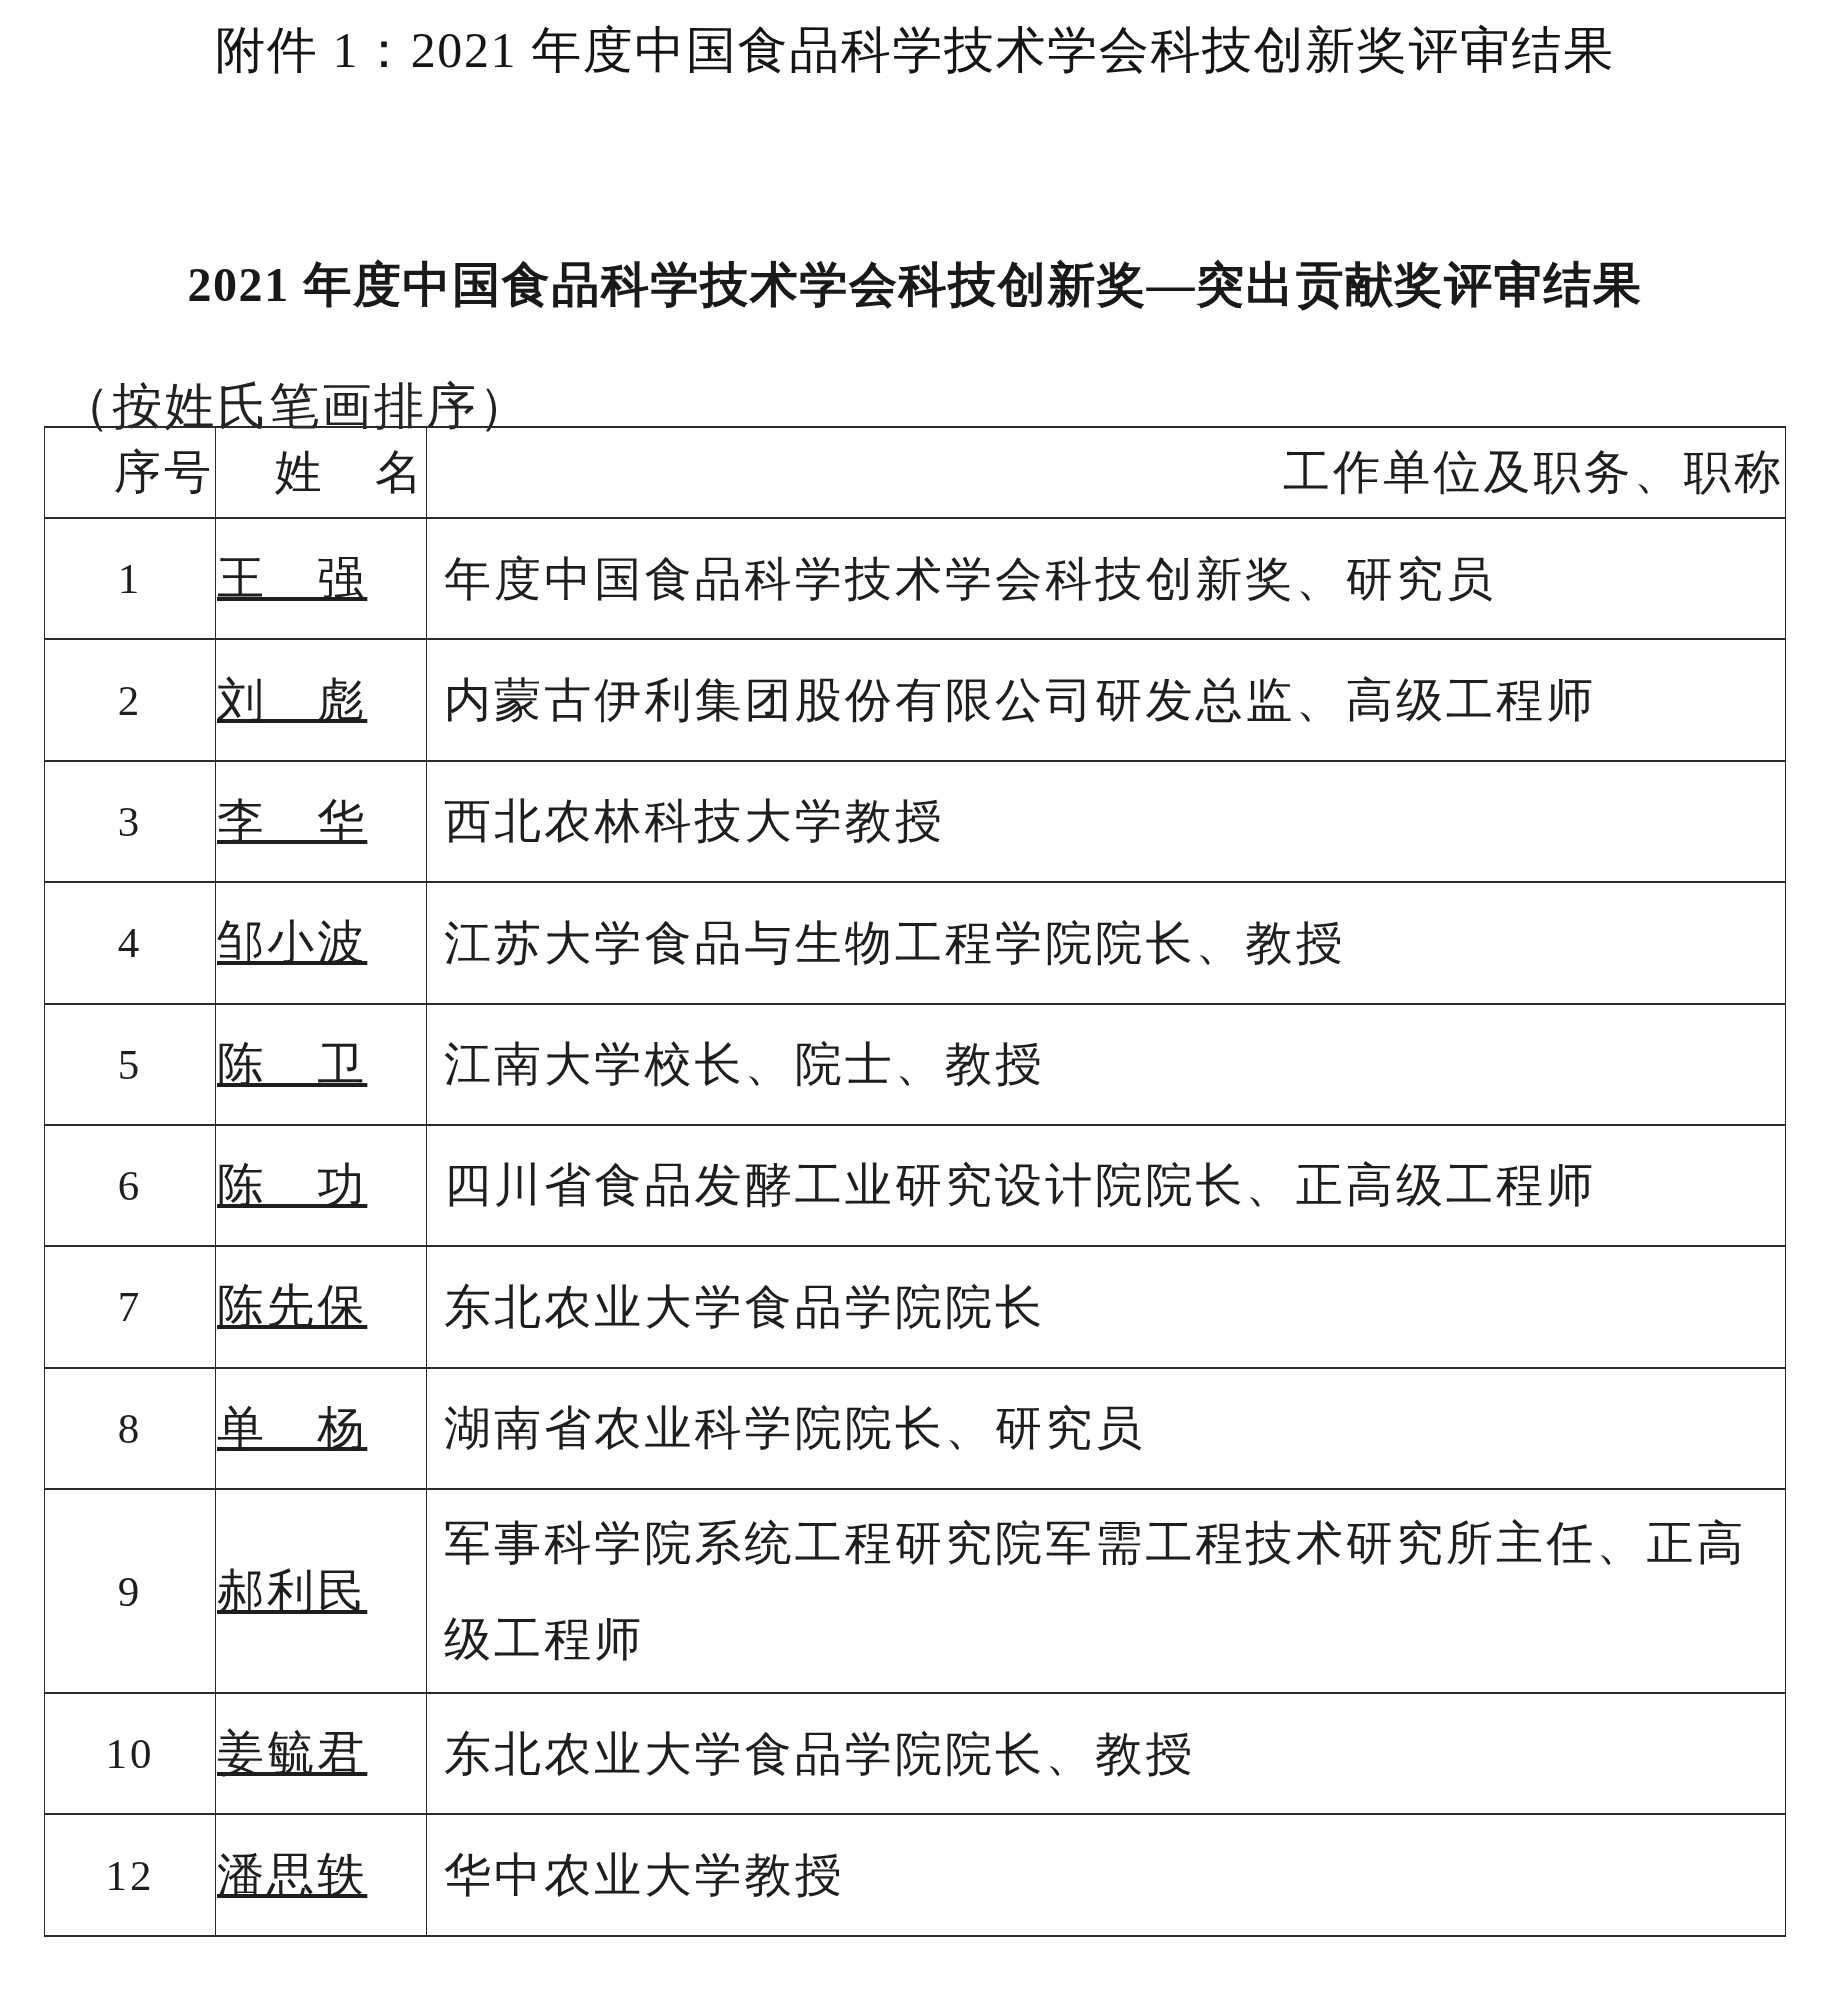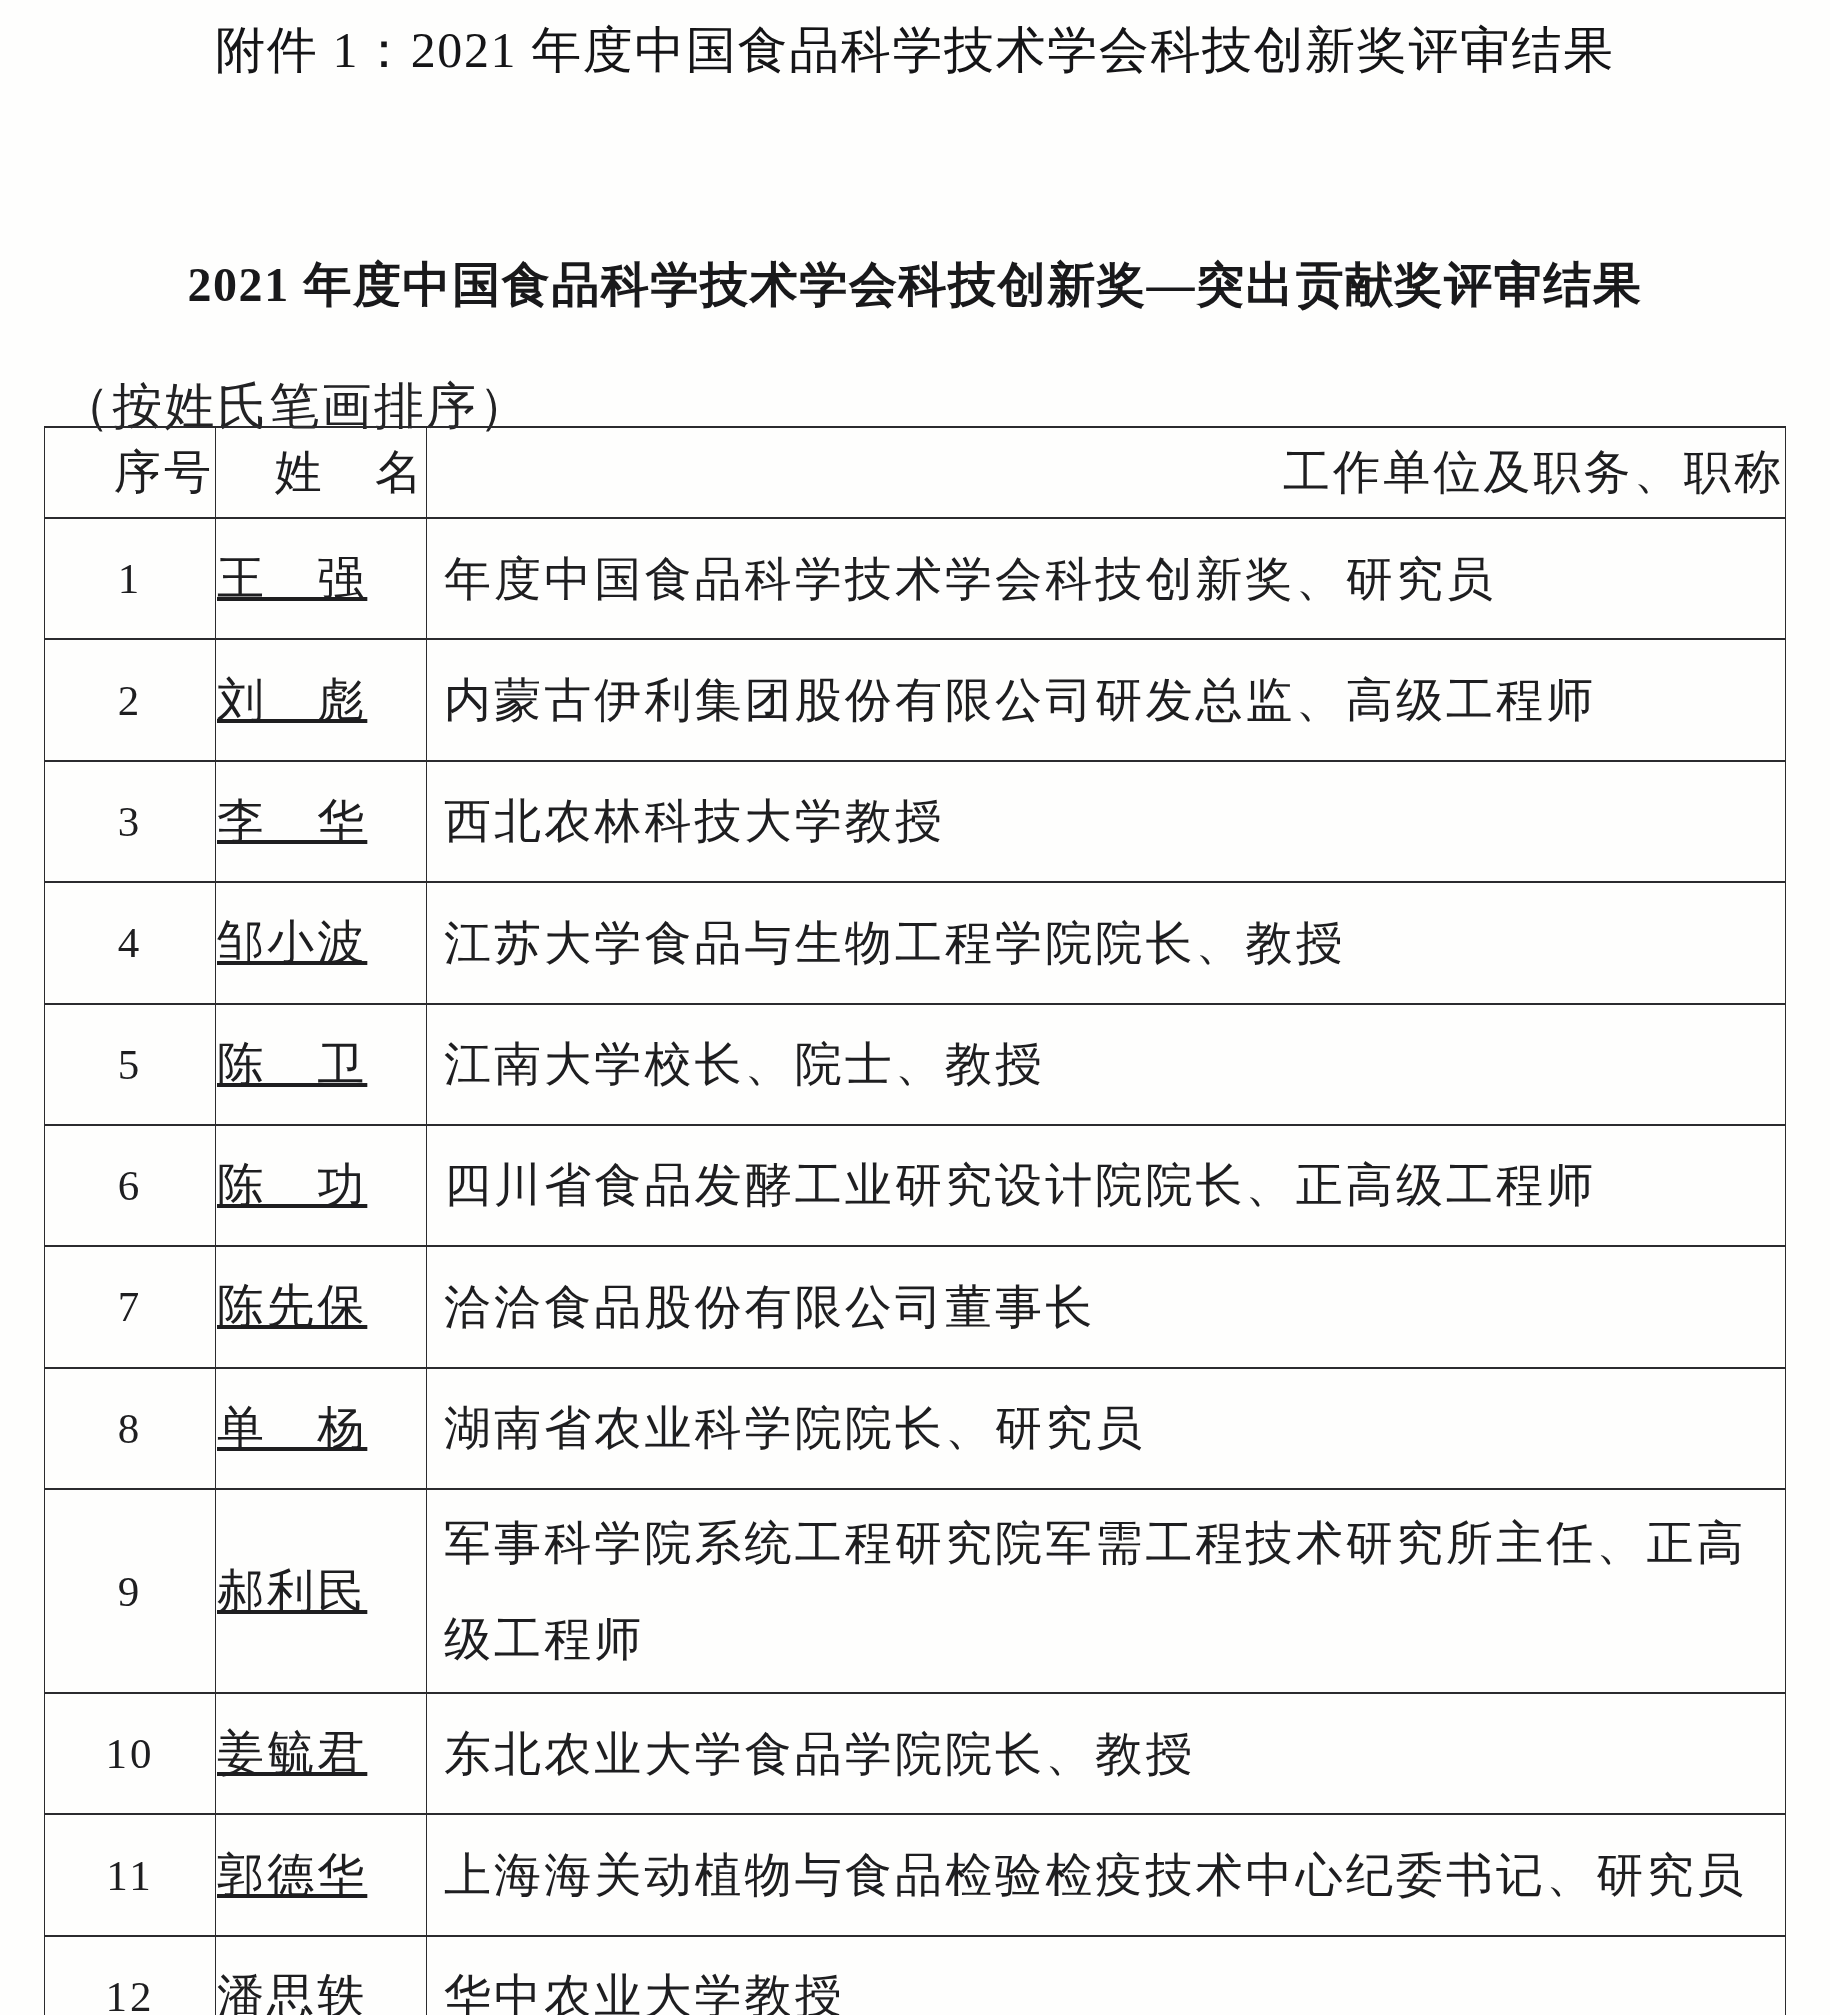--- a/index.html
+++ b/index.html
@@ -142,43 +142,38 @@
           <td class="col-org">江南大学校长、院士、教授</td>
         </tr>
         <tr>
           <td class="col-no">6</td>
           <td class="col-name">陈　功</td>
           <td class="col-org">四川省食品发酵工业研究设计院院长、正高级工程师</td>
         </tr>
         <tr>
           <td class="col-no">7</td>
           <td class="col-name">陈先保</td>
-          <td class="col-org">洽洽食品股份有限公司董事长</td>
+          <td class="col-org">东北农业大学食品学院院长</td>
         </tr>
         <tr>
           <td class="col-no">8</td>
           <td class="col-name">单　杨</td>
           <td class="col-org">湖南省农业科学院院长、研究员</td>
         </tr>
         <tr>
           <td class="col-no">9</td>
           <td class="col-name">郝利民</td>
           <td class="col-org">军事科学院系统工程研究院军需工程技术研究所主任、正高级工程师</td>
         </tr>
         <tr>
           <td class="col-no">10</td>
           <td class="col-name">姜毓君</td>
           <td class="col-org">东北农业大学食品学院院长、教授</td>
         </tr>
         <tr>
-          <td class="col-no">11</td>
-          <td class="col-name">郭德华</td>
-          <td class="col-org">上海海关动植物与食品检验检疫技术中心纪委书记、研究员</td>
-        </tr>
-        <tr>
           <td class="col-no">12</td>
           <td class="col-name">潘思轶</td>
           <td class="col-org">华中农业大学教授</td>
         </tr>
       </tbody>
   </table>
 
 </div>
 
 

